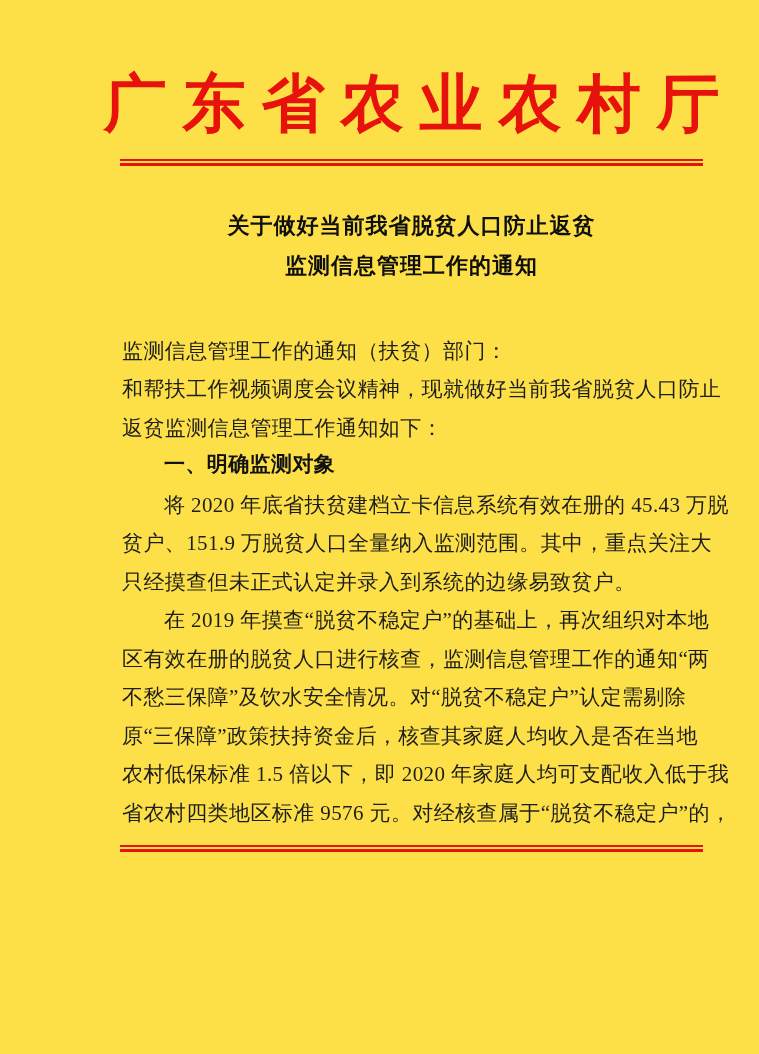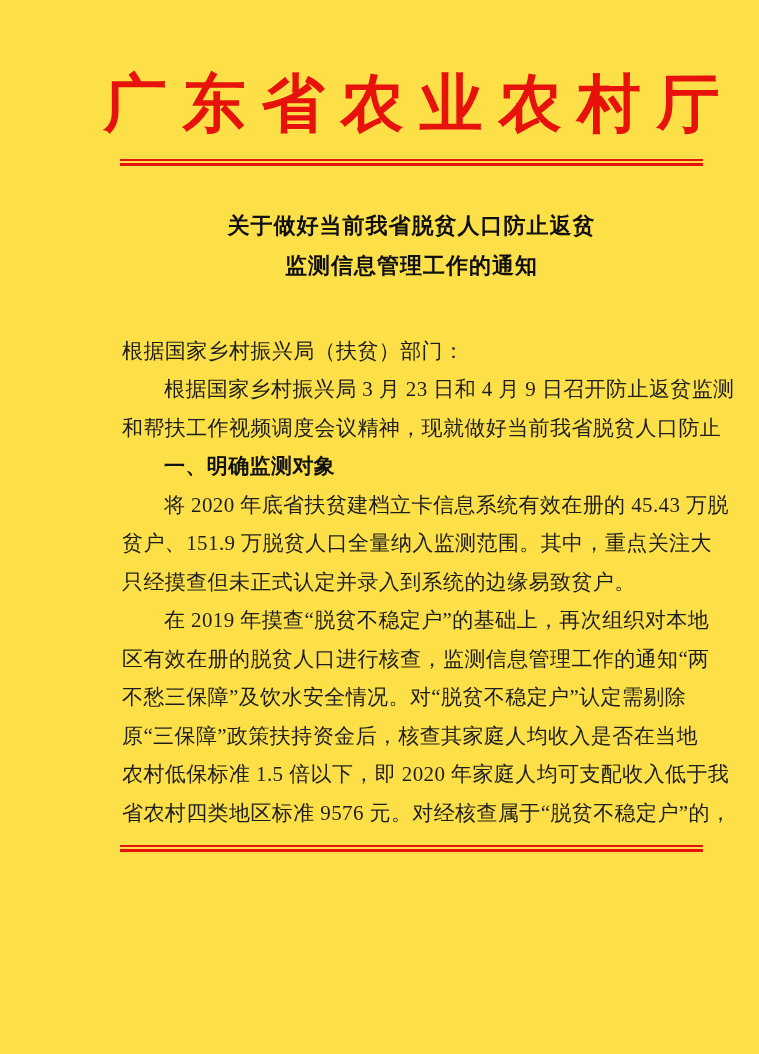--- a/index.html
+++ b/index.html
@@ -43,21 +43,21 @@
     font-size: 21px;
     color: var(--ink);
   }
   .bline {
     line-height: 38.5px;
     letter-spacing: 0.4px;
     white-space: nowrap;
   }
   .indent { text-indent: 2em; }
   .hline {
-    font-family: Liberation Serif, serif;
+    font-family: Liberation Mono, monospace;
     font-weight: bold;
     color: #111111;
   }
 </style>
 </head>
 <body>
 
 <div class="page">
 
   <div class="agency">广东省农业农村厅</div>
@@ -67,24 +67,24 @@
     <div class="thick"></div>
   </div>
 
   <h1 class="doc-title">
     <span>关于做好当前我省脱贫人口防止返贫</span>
     <span>监测信息管理工作的通知</span>
   </h1>
 
   <div class="doc-body">
 
-    <div class="bline">根据国家乡村振兴局（扶贫）部门：</div>
+    <div class="bline">监测信息管理工作的通知（扶贫）部门：</div>
 
-    <div class="bline indent">根据国家乡村振兴局 3 月 23 日和 4 月 9 日召开防止返贫监测</div>
     <div class="bline">和帮扶工作视频调度会议精神，现就做好当前我省脱贫人口防止</div>
+    <div class="bline">返贫监测信息管理工作通知如下：</div>
 
     <div class="bline hline indent">一、明确监测对象</div>
 
     <div class="bline indent">将 2020 年底省扶贫建档立卡信息系统有效在册的 45.43 万脱</div>
     <div class="bline">贫户、151.9 万脱贫人口全量纳入监测范围。其中，重点关注大</div>
     <div class="bline">只经摸查但未正式认定并录入到系统的边缘易致贫户。</div>
 
 
     <div class="bline indent">在 2019 年摸查“脱贫不稳定户”的基础上，再次组织对本地</div>
     <div class="bline">区有效在册的脱贫人口进行核查，监测信息管理工作的通知“两</div>

